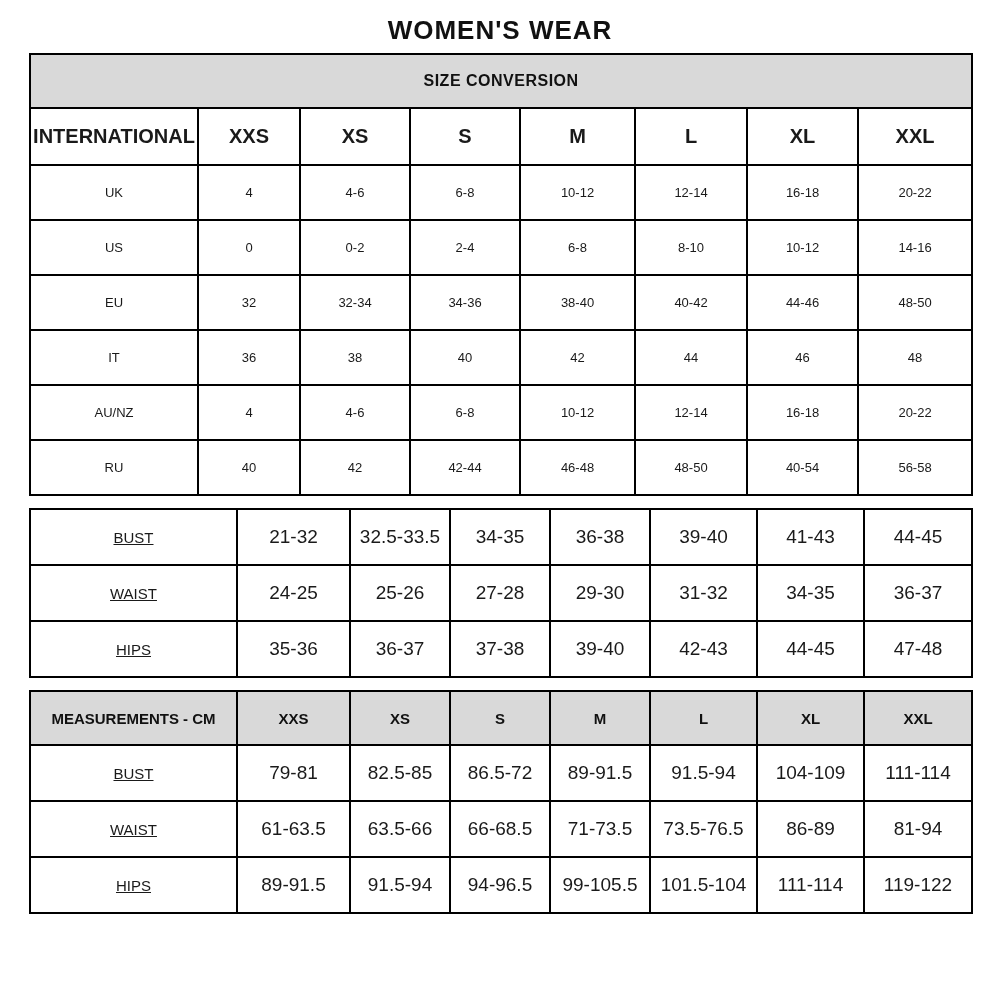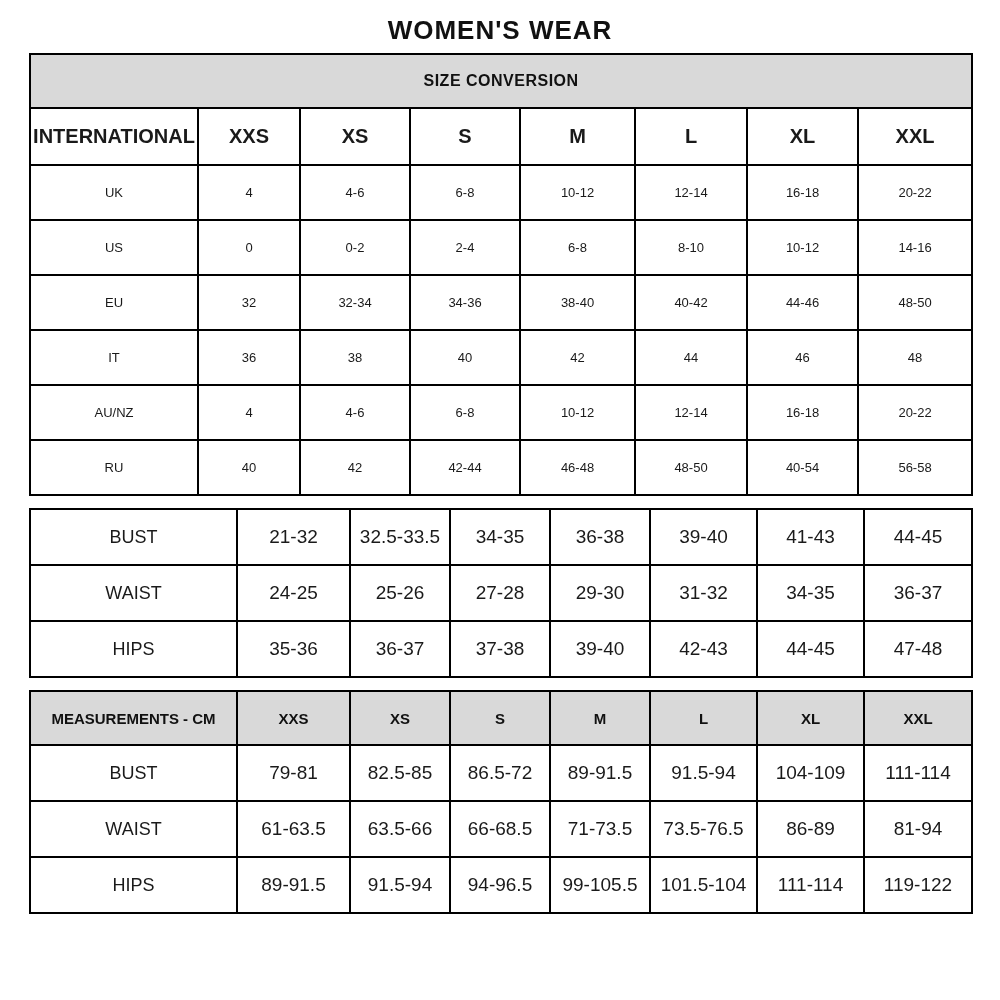--- a/index.html
+++ b/index.html
@@ -65,23 +65,24 @@
     height: 53px;
   }
   .t2 .head-cell, .t3 .head-cell {
     background: #d9d9d9;
     font-weight: 700;
     font-size: 15px;
     height: 52px;
     color: #111111;
   }
   .t2 .row-label, .t3 .row-label {
-    font-size: 18px;
+    font-size: 15px;
     font-weight: 400;
     height: 54px;
+    text-decoration: underline;
   }
   .t2 .value-cell, .t3 .value-cell {
     font-size: 19px;
     font-weight: 400;
     height: 54px;
   }
 </style>
 </head>
 <body>
 

